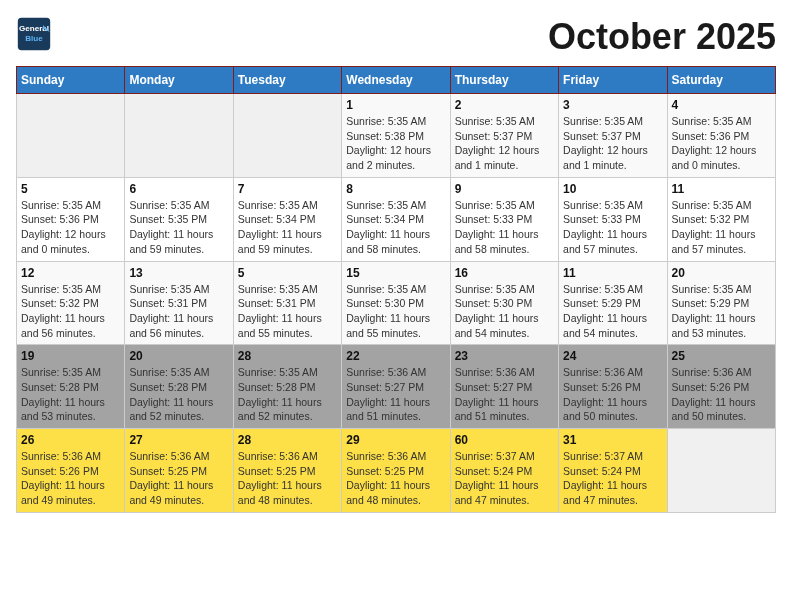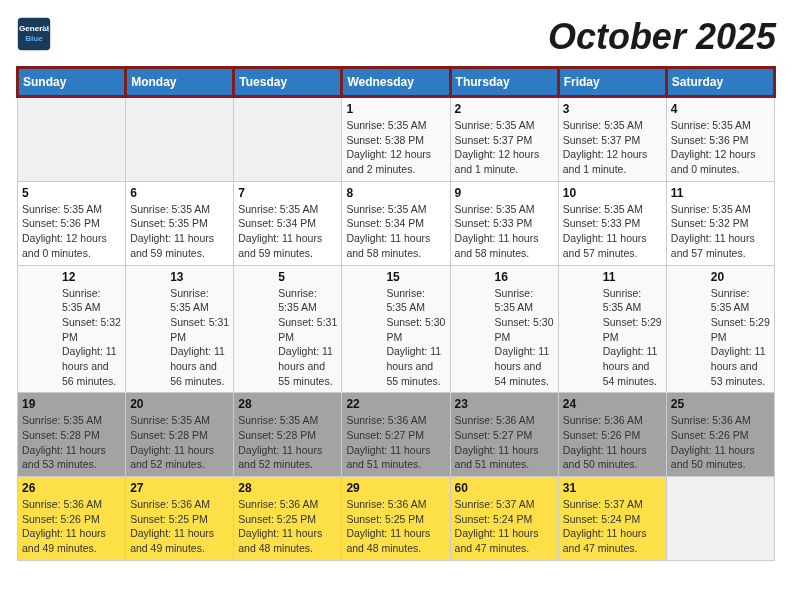--- a/index.html
+++ b/index.html
@@ -25,39 +25,38 @@
       width: 36px;
       height: 36px;
     }
     .title-area {
       text-align: right;
     }
     .month-title {
       font-size: 36px;
       font-weight: bold;
       color: #1a1a1a;
-      font-style: italic;
     }
     .location-title {
       font-size: 16px;
       color: #333;
     }
     table {
       width: 100%;
       border-collapse: collapse;
       font-size: 11px;
     }
     thead tr th {
       background: #2e7bc4;
       color: #fff;
       padding: 6px 4px;
       text-align: left;
       font-size: 12px;
       font-weight: bold;
-      border: 3px solid #7f1d1d;
+      border: 1px solid #7f1d1d;
     }
     tbody tr td {
       border: 1px solid #ccc;
       vertical-align: top;
       padding: 4px;
       width: calc(100% / 7);
       min-height: 80px;
       background: #fff;
     }
     tbody tr:nth-child(odd) td {
@@ -73,21 +72,21 @@
       color: #333;
       font-size: 10.5px;
       line-height: 1.4;
     }
     .empty-cell {
       background: #f0f0f0 !important;
     }
     
     tbody tr:nth-child(1) td { background: #f9f9f9; }
     tbody tr:nth-child(2) td { background: #fff; }
-    tbody tr:nth-child(3) td { background: #f9f9f9; padding-left: 44px; }
+    tbody tr:nth-child(3) td { background: #f9f9f9; }
     tbody tr:nth-child(4) td { background: #a3a3a3; }
     tbody tr:nth-child(5) td { background: #fde047; }
   </style>
 </head>
 <body>
 
 <div class="header-area">
   <div class="logo">
     <svg class="logo-icon" viewBox="0 0 40 40">
       <rect x="2" y="2" width="36" height="36" rx="4" fill="#1a3a5c"></rect>

